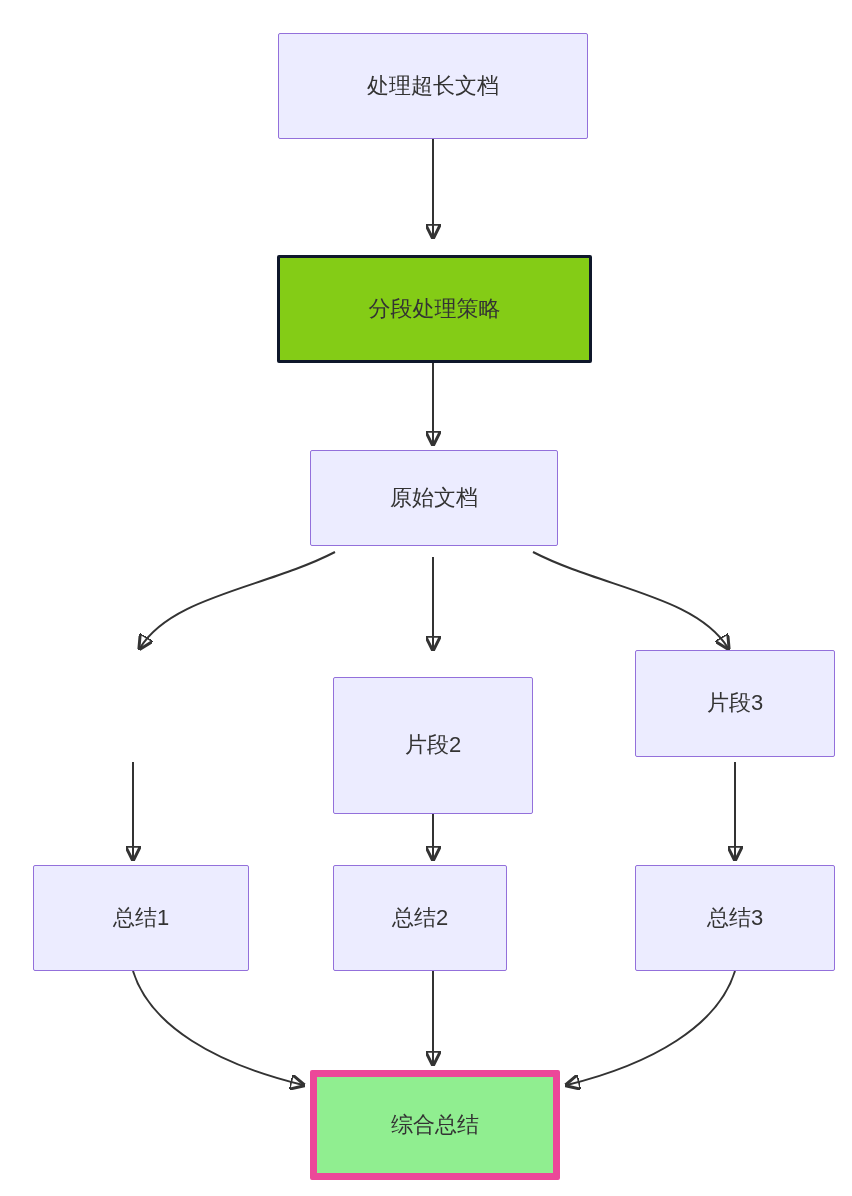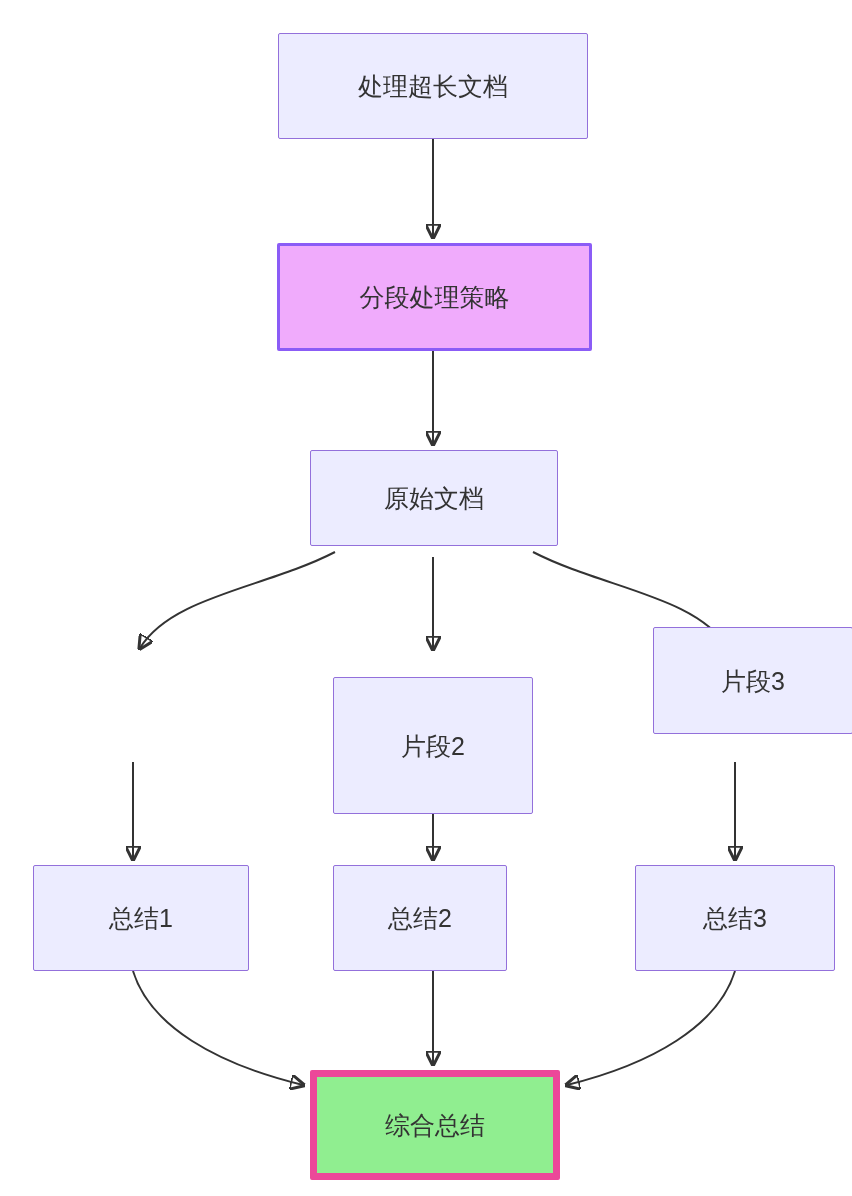--- a/index.html
+++ b/index.html
@@ -9,33 +9,33 @@
     background:#ffffff;
     font-family:"Liberation Sans", sans-serif;
     overflow:hidden;
   }
   .edges { position:absolute; left:0; top:0; width:852px; height:1196px; }
   .edges path { fill:none; stroke:#333333; stroke-width:2; }
   .node {
     position:absolute; box-sizing:border-box;
     display:flex; align-items:center; justify-content:center;
     background:#ececff; border:1.5px solid #9370db; border-radius:2px;
-    color:#333333; font-size:25px; text-align:center;
+    color:#333333; font-size:22px; text-align:center;
     line-height:1.2; padding:0 10px;
   }
-  .node.strategy { background:#f0abfc; border:3px solid #8b5cf6; }
+  .node.strategy { background:#84cc16; border:3px solid #0f172a;margin-top:12px; }
   .node.final    { background:#90ee90; border:7px solid #ec4899; }
 
   
   .n-a  { left:278px; top:33px;   width:310px; height:106px; }
   .n-b  { left:277px; top:243px;  width:315px; height:108px; }
   .n-c  { left:310px; top:450px;  width:248px; height:96px; }
   .n-d1 { left:33px;  top:655px;  width:200px; height:107px; }
   .n-d2 { left:333px; top:655px;  width:200px; height:137px;margin-top:22px; }
-  .n-d3 { left:635px; top:627px;  width:200px; height:107px;margin-left:18px; }
+  .n-d3 { left:635px; top:650px;  width:200px; height:107px; }
   .n-e1 { left:33px;  top:865px;  width:216px; height:106px; }
   .n-e2 { left:333px; top:865px;  width:174px; height:106px; }
   .n-e3 { left:635px; top:865px;  width:200px; height:106px; }
   .n-f  { left:310px; top:1070px; width:250px; height:110px; }
 </style>
 </head>
 <body>
 
 <div class="canvas">
 

